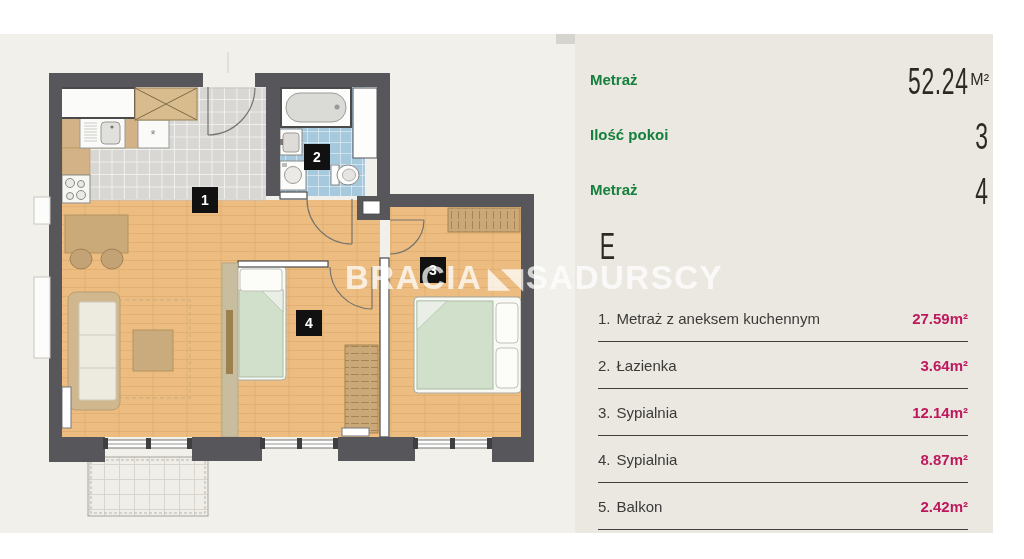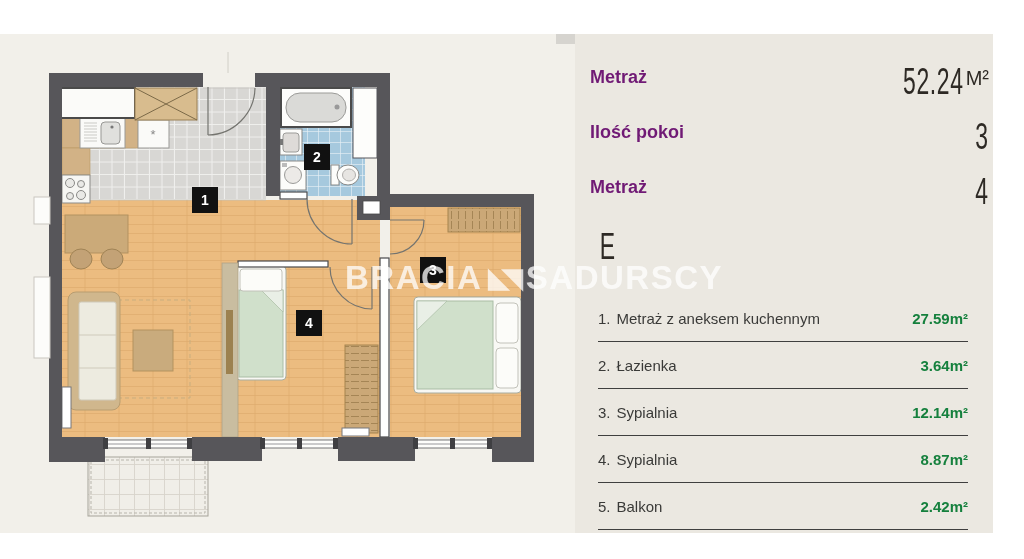--- a/index.html
+++ b/index.html
@@ -18,31 +18,31 @@
             font-family:"Liberation Sans",sans-serif; }
   .pc-wood{ fill: var(--wood); }
   .pc-tile{ fill: var(--tile); }
   .pc-bath{ fill: var(--bath); }
 
   
   .panel  { position:absolute; left:575px; top:34px; width:418px; height:499px;
             background: var(--panel_bg); }
   .info   { position:absolute; top:11px; left:15px; right:4px; }
   .info-row { height:55px; display:flex; justify-content:space-between; align-items:flex-end; }
-  .ilabel { font-size:18px; font-weight:bold; color:#701a75; padding-bottom:12px;margin-top:32px; }
+  .ilabel { font-size:15px; font-weight:bold; color:#15803d; padding-bottom:12px;margin-top:32px; }
   .ival   { white-space:nowrap; }
   .big    { display:inline-block; font-size:37px; line-height:1; font-weight:300;
             transform:scaleX(.62); transform-origin:100% 100%; color:#2d2924; letter-spacing:1px; }
-  .unit   { font-size:20px; color:#2d2924; margin-left:2px; vertical-align:9px; }
+  .unit   { font-size:16px; color:#2d2924; margin-left:2px; vertical-align:9px; }
   .rooms  { position:absolute; top:261px; left:23px; right:25px; }
   .room-row { height:46px; display:flex; justify-content:space-between; align-items:center;
             border-bottom:1px solid #3f3f3e; font-size:15px; color:#3a3a38; }
   .rname  { display:flex; }
   .rnum   { margin-right:6px; }
-  .rarea  { font-weight:bold; color:#15803d; }
+  .rarea  { font-weight:bold; color:#be185d; }
 
   
   .watermark { position:absolute; left:345px; top:259px; z-index:5; white-space:nowrap;
                font-weight:700; font-size:33px; letter-spacing:1.5px;
                color: var(--watermark); opacity:.75; }
   .watermark .mark { font-size:27px; letter-spacing:-7px; margin:0 10px 0 6px; vertical-align:2px; }
 </style>
 </head>
 <body>
 

